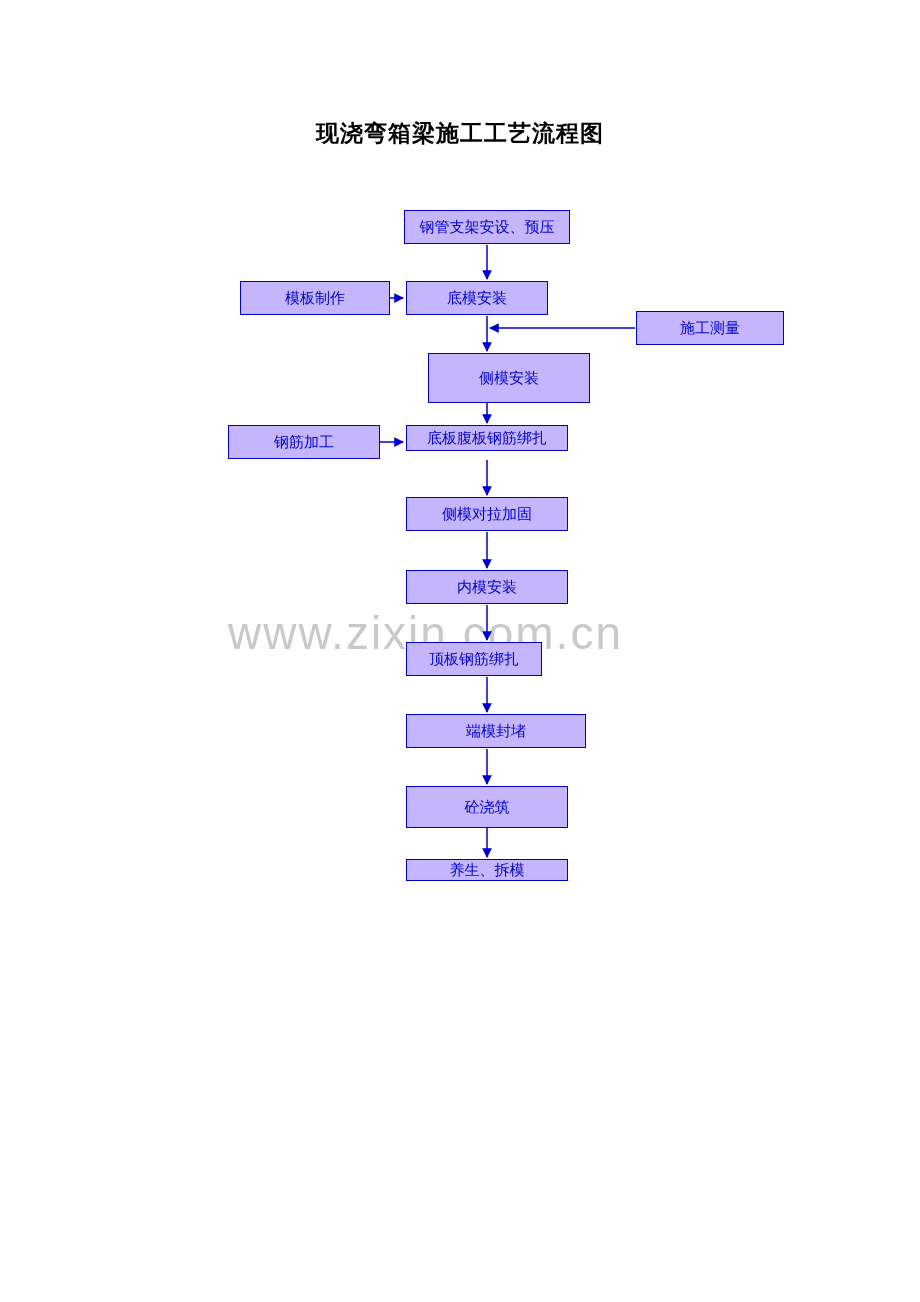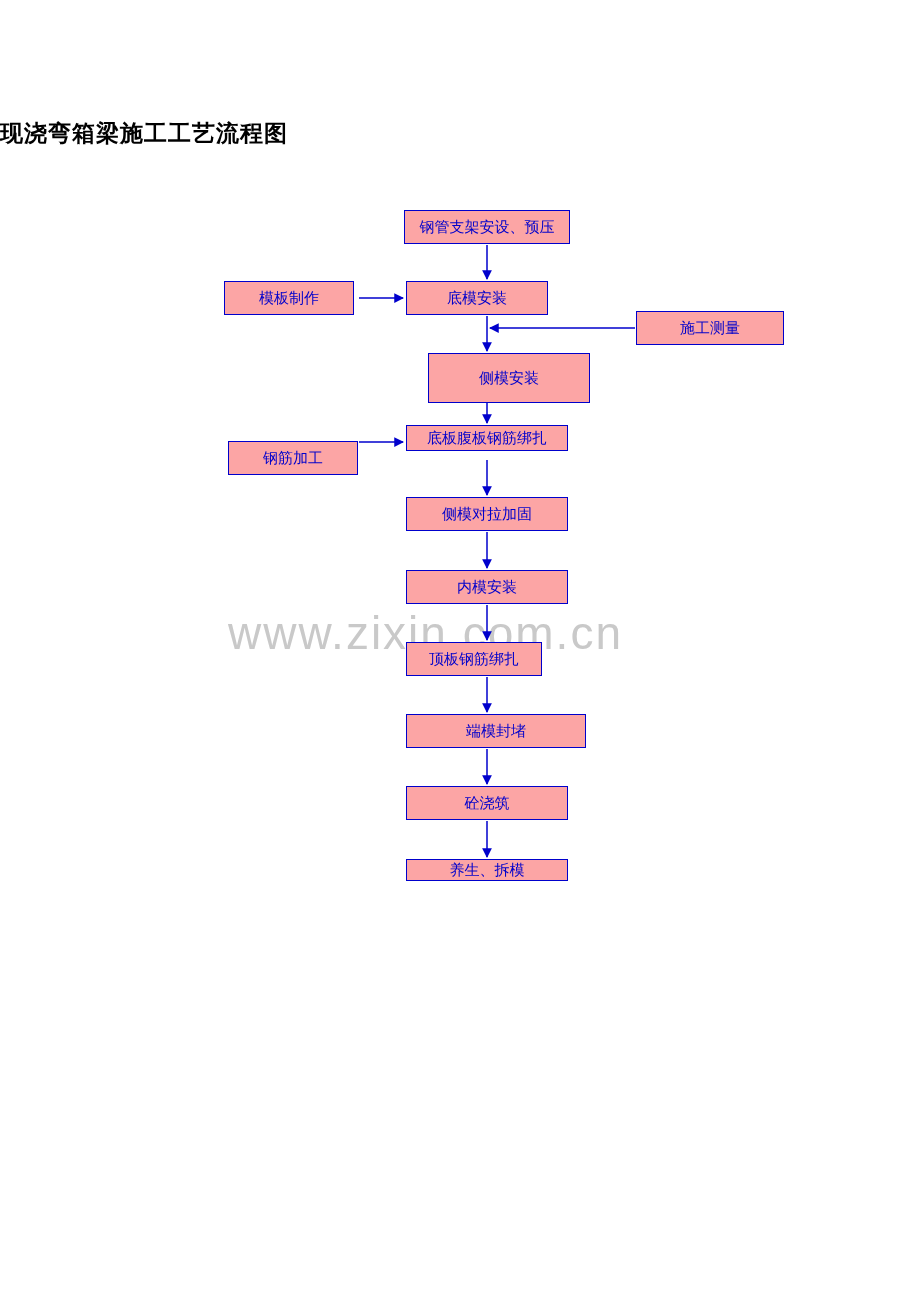--- a/index.html
+++ b/index.html
@@ -21,21 +21,21 @@
     height:1302px;
     margin:0 auto;
     background:var(--page-background,#ffffff);
     overflow:hidden;
   }
   .title{
     position:absolute;
     left:0; right:0;
     top:118px;
     margin:0;
-    text-align:left;
+    text-align:center;
     font-size:23px;
     font-weight:bold;
     letter-spacing:1px;
     color:var(--title,#000000);
   }
   .watermark{
     position:absolute;
     left:228px;
     top:606px;
     font-size:46px;
@@ -62,21 +62,21 @@
     fill:var(--arrow,#0000cc);
     stroke:none;
   }
   .box{
     position:absolute;
     display:flex;
     align-items:center;
     justify-content:center;
     box-sizing:border-box;
     border:1px solid var(--box-border,#0000cc);
-    background:#fca5a5;
+    background:#c4b5fd;
     color:var(--box-text,#0000cc);
     font-size:15px;
     white-space:nowrap;
     z-index:3;
   }
 </style>
 </head>
 <body>
 
 <div class="page">
@@ -116,23 +116,23 @@
   <div class="box" style="left:406px;top:425px;width:162px;height:26px">底板腹板钢筋绑扎</div>
 
   <div class="box" style="left:406px;top:497px;width:162px;height:34px">侧模对拉加固</div>
 
   <div class="box" style="left:406px;top:570px;width:162px;height:34px">内模安装</div>
 
   <div class="box" style="left:406px;top:642px;width:136px;height:34px">顶板钢筋绑扎</div>
 
   <div class="box" style="left:406px;top:714px;width:180px;height:34px">端模封堵</div>
 
-  <div class="box" style="left:406px;top:786px;width:162px;height:34px">砼浇筑</div>
+  <div class="box" style="left:406px;top:786px;width:162px;height:42px">砼浇筑</div>
 
   <div class="box" style="left:406px;top:859px;width:162px;height:22px">养生、拆模</div>
 
-  <div class="box" style="left:224px;top:281px;width:130px;height:34px">模板制作</div>
+  <div class="box" style="left:240px;top:281px;width:150px;height:34px">模板制作</div>
 
   <div class="box" style="left:636px;top:311px;width:148px;height:34px">施工测量</div>
 
-  <div class="box" style="left:228px;top:441px;width:130px;height:34px">钢筋加工</div>
+  <div class="box" style="left:228px;top:425px;width:152px;height:34px">钢筋加工</div>
 
 </div>
 
 </body></html>

